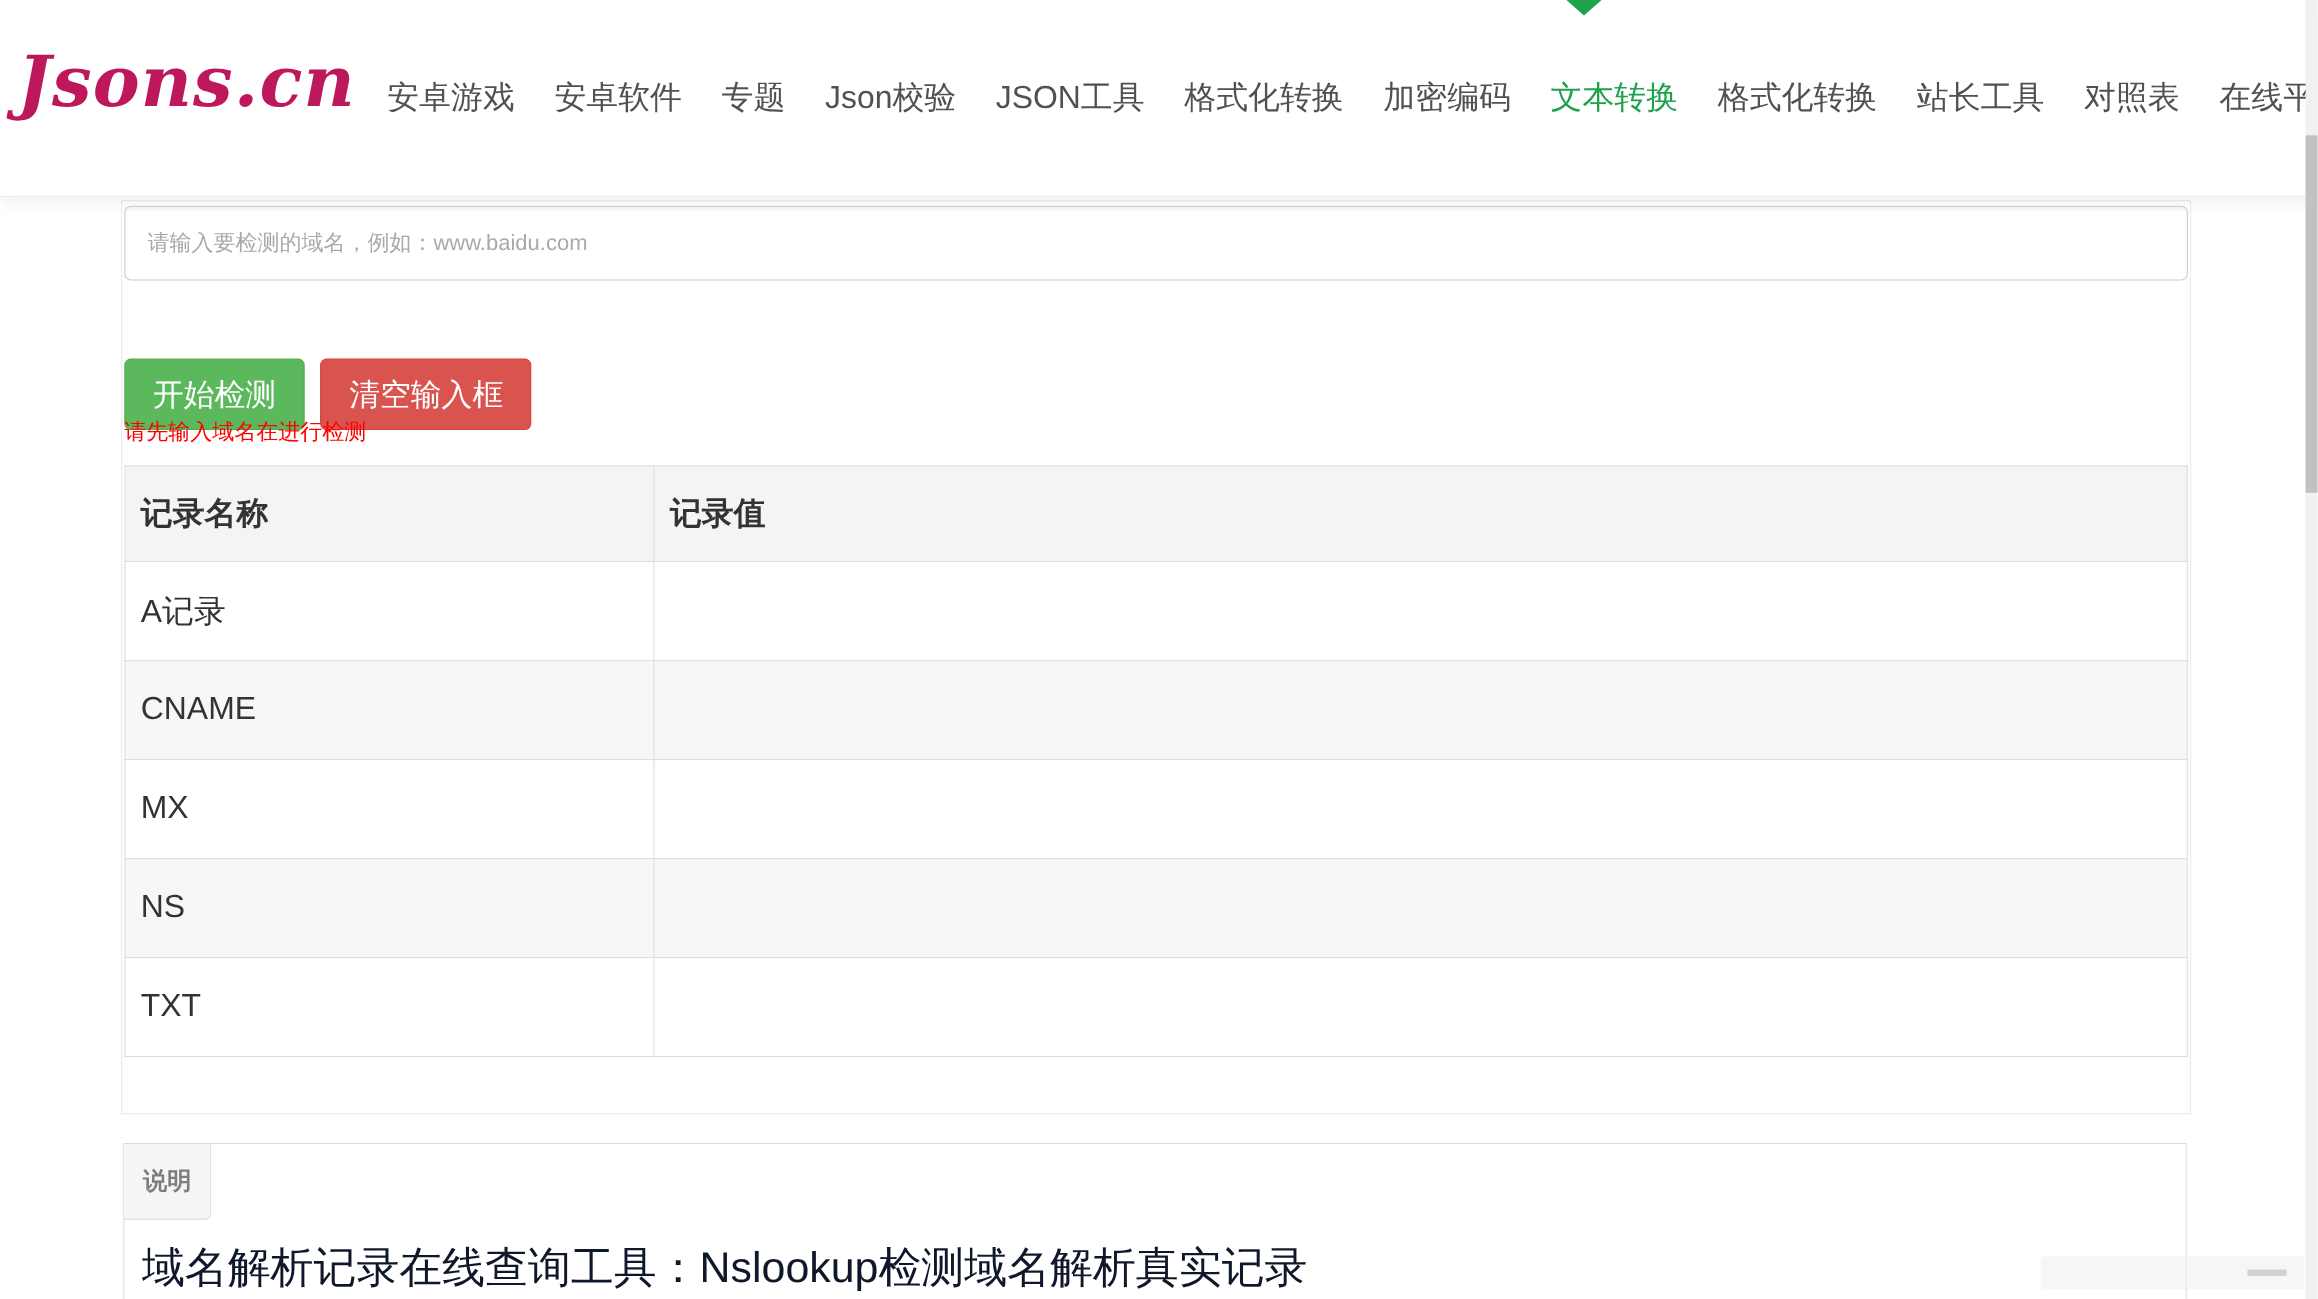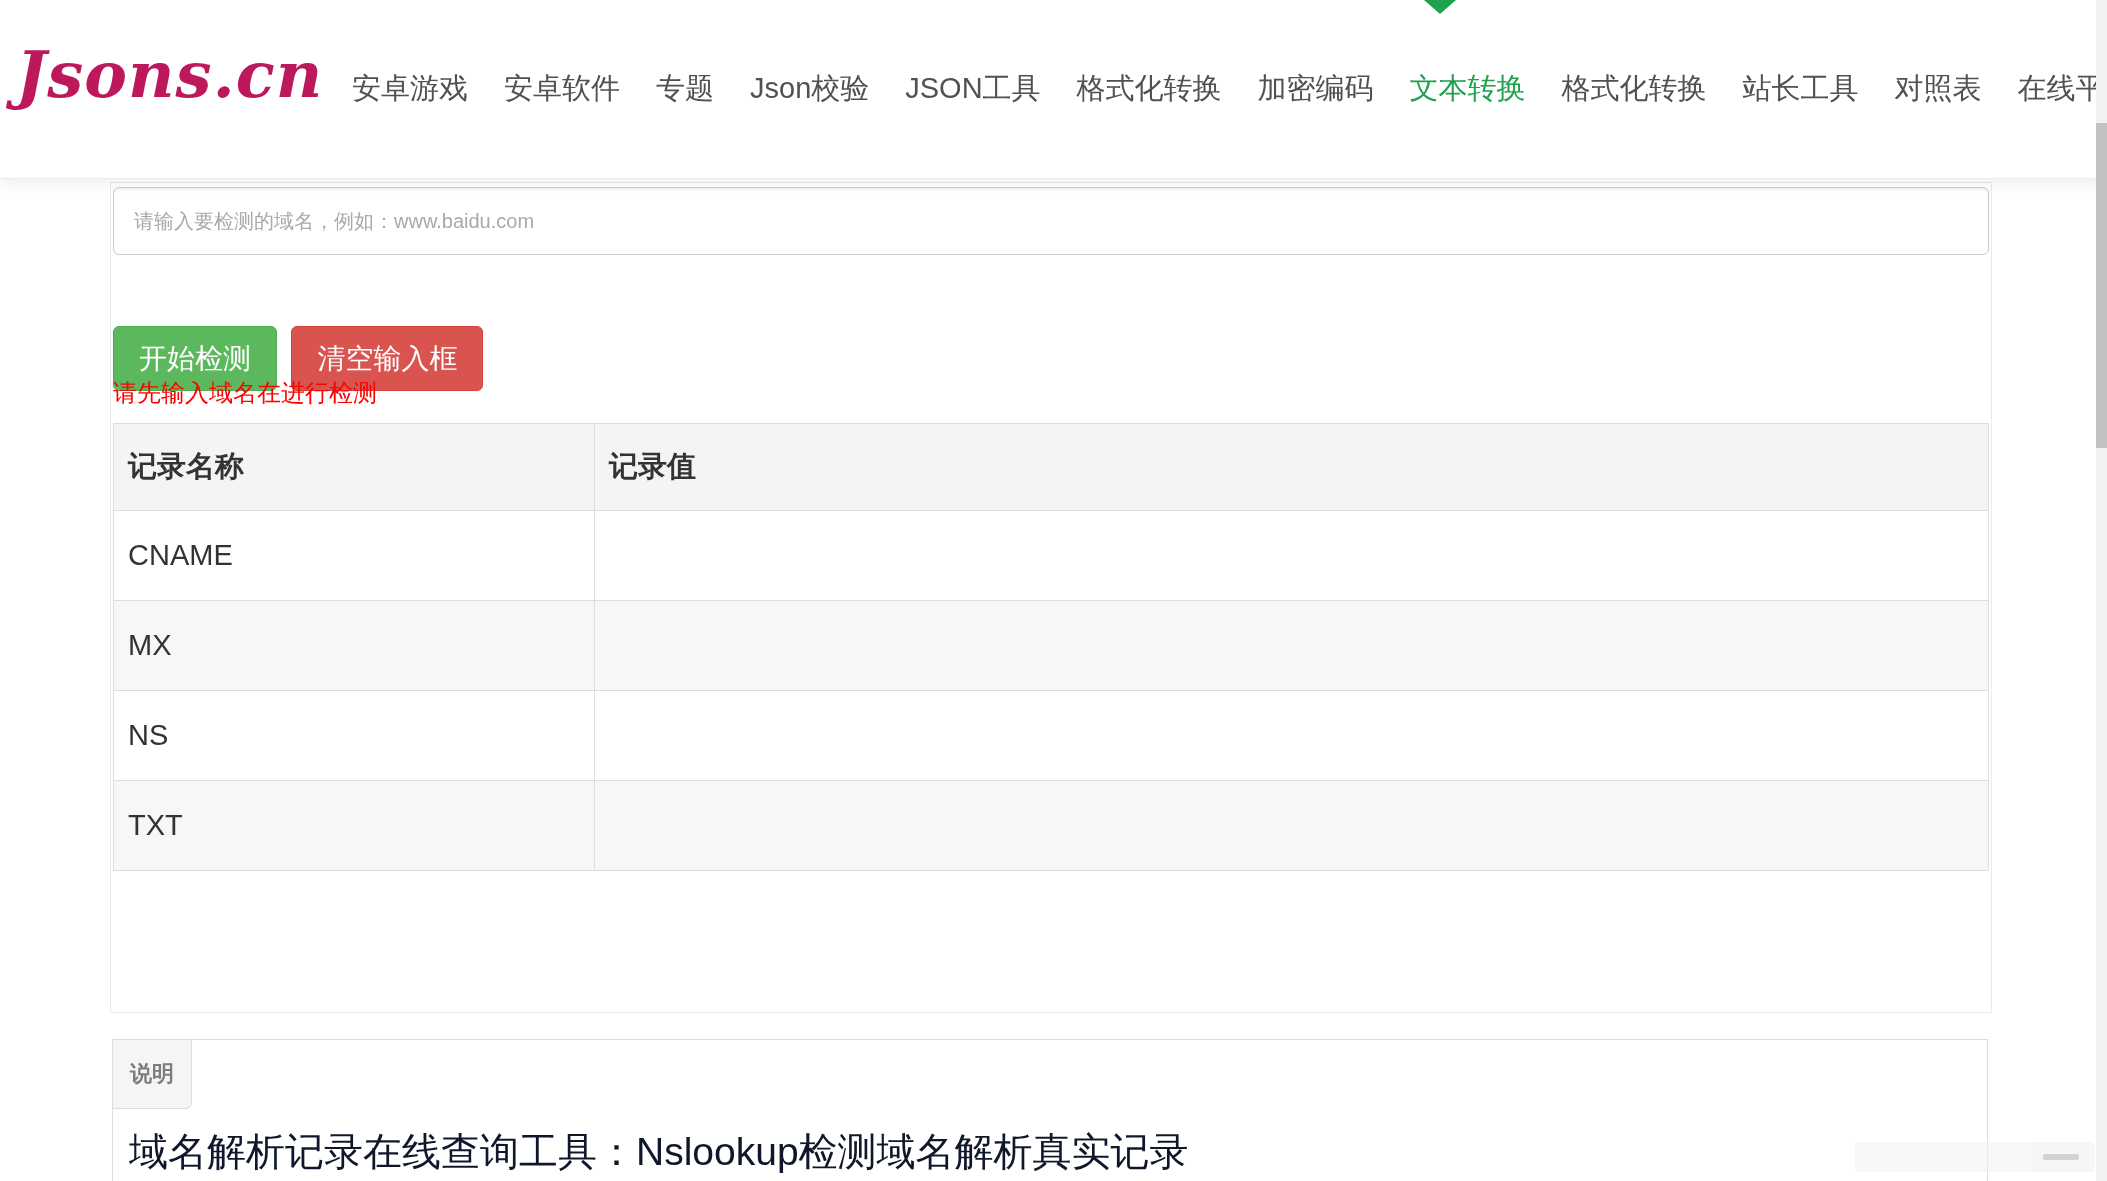--- a/index.html
+++ b/index.html
@@ -48,21 +48,21 @@
   .btn-row{margin-top:31px;height:65px;}
   .btn{
     display:inline-block;height:65px;line-height:63px;padding:0 25px;
     font-size:28px;color:#fff;border-radius:6px;border:1px solid transparent;
     cursor:pointer;box-sizing:border-box;vertical-align:top;
     font-family:"Liberation Sans","DejaVu Sans",sans-serif;
     margin-top:40px;
   }
   .btn-start{background:#5cb85c;border-color:#4cae4c;}
   .btn-clear{background:#d9534f;border-color:#d43f3a;margin-left:10px;}
-  .warning{margin-top:22px;font-size:24px;line-height:40px;color:#ff0000;}
+  .warning{margin-top:22px;font-size:20px;line-height:40px;color:#ff0000;}
   .result-table{
     width:100%;margin-top:10px;border-collapse:collapse;table-layout:fixed;border-radius:11px;
   }
   .result-table th,.result-table td{
     border:1px solid #ddd;text-align:left;font-size:29px;color:#333;
     padding:0 0 0 14px;
   }
   .result-table th{height:86px;background:#f4f4f4;font-weight:bold;}
   .result-table td{height:89px;background:#fff;}
   .result-table .col-name{width:466px;}
@@ -133,20 +133,24 @@
   <div class="warning">请先输入域名在进行检测</div>
   <table class="result-table">
     <thead>
       <tr>
         <th class="col-name">记录名称</th>
         <th>记录值</th>
       </tr>
     </thead>
     <tbody id="records-tbody">
         <tr>
+          <td>A记录</td>
+          <td></td>
+        </tr>
+        <tr>
           <td>CNAME</td>
           <td></td>
         </tr>
         <tr>
           <td>MX</td>
           <td></td>
         </tr>
         <tr>
           <td>NS</td>
           <td></td>

